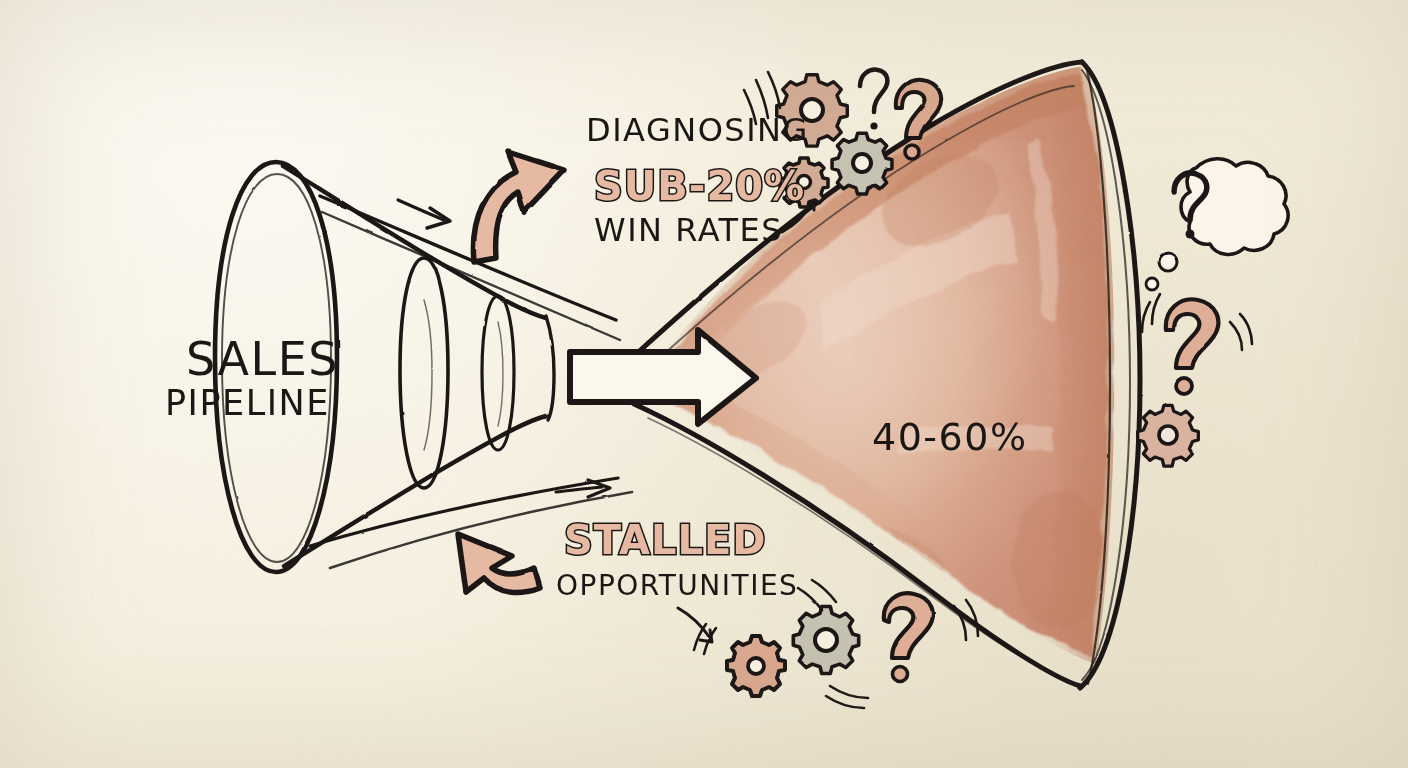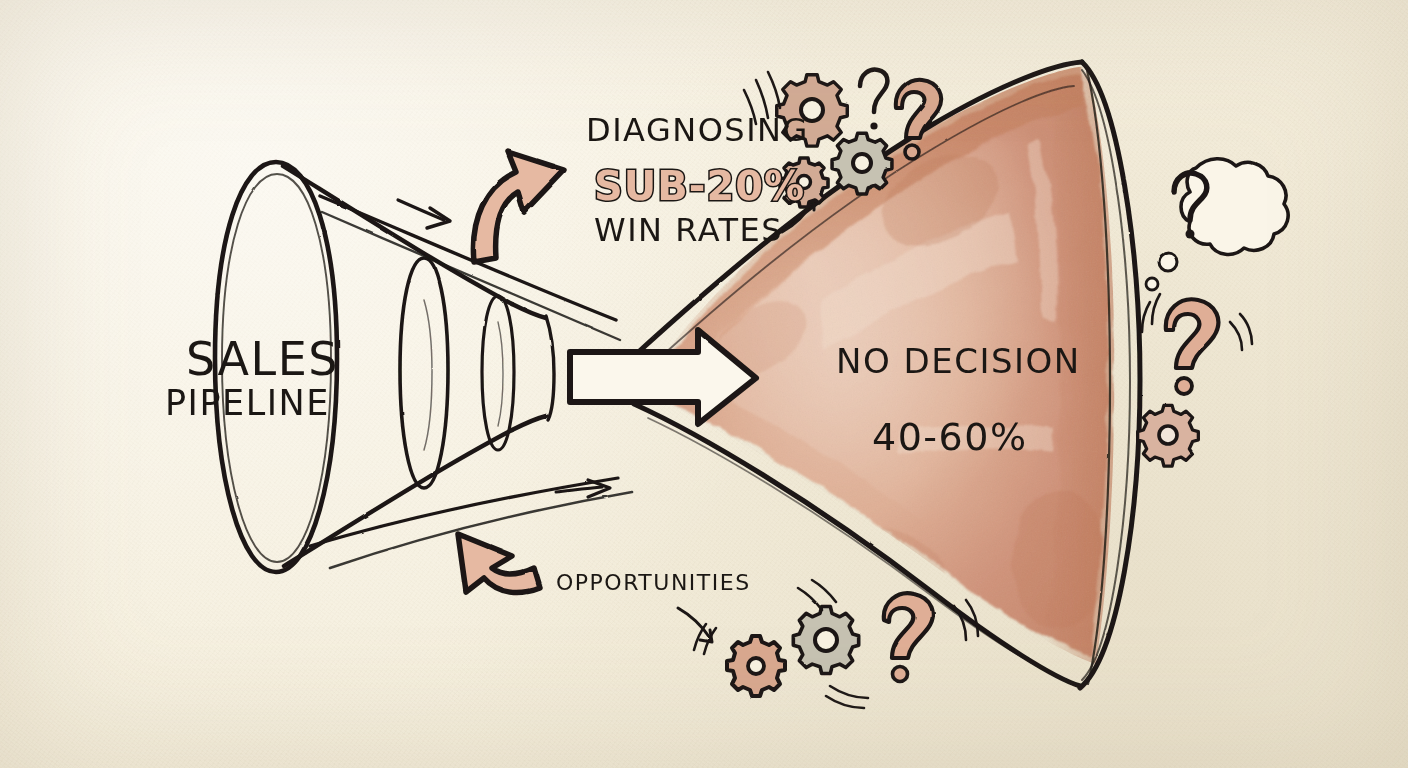--- a/index.html
+++ b/index.html
@@ -354,19 +354,19 @@
     </g>
   </svg>
 
   <div class="txt ink" style="left:186px; top:336px; font-size:46px;">SALES</div>
   <div class="txt ink" style="left:586px; top:114px; font-size:32px;">DIAGNOSING</div>
 
   <div class="txt ink" style="left:165px; top:386px; font-size:35px;">PIPELINE</div>
   <div class="txt hl" style="left:594px; top:160px; font-size:40px;margin-top:6px;">SUB-20%</div>
   <div class="txt ink" style="left:594px; top:214px; font-size:32px;">WIN RATES</div>
 
-  <div class="txt ink" style="left:556px; top:572px; font-size:22px;">OPPORTUNITIES</div>
-
-  <div class="txt ink" style="left:836px; top:344px; font-size:34px;">NO DECISION</div>
+  <div class="txt hl" style="left:564px; top:520px; font-size:40px;">STALLED</div>
+  <div class="txt ink" style="left:556px; top:572px; font-size:28px;">OPPORTUNITIES</div>
+
   <div class="txt ink" style="left:872px; top:390px; font-size:38px;margin-top:28px;">40-60%</div>
 
   <div id="vignette"></div>
 </div>
 
 </body></html>

